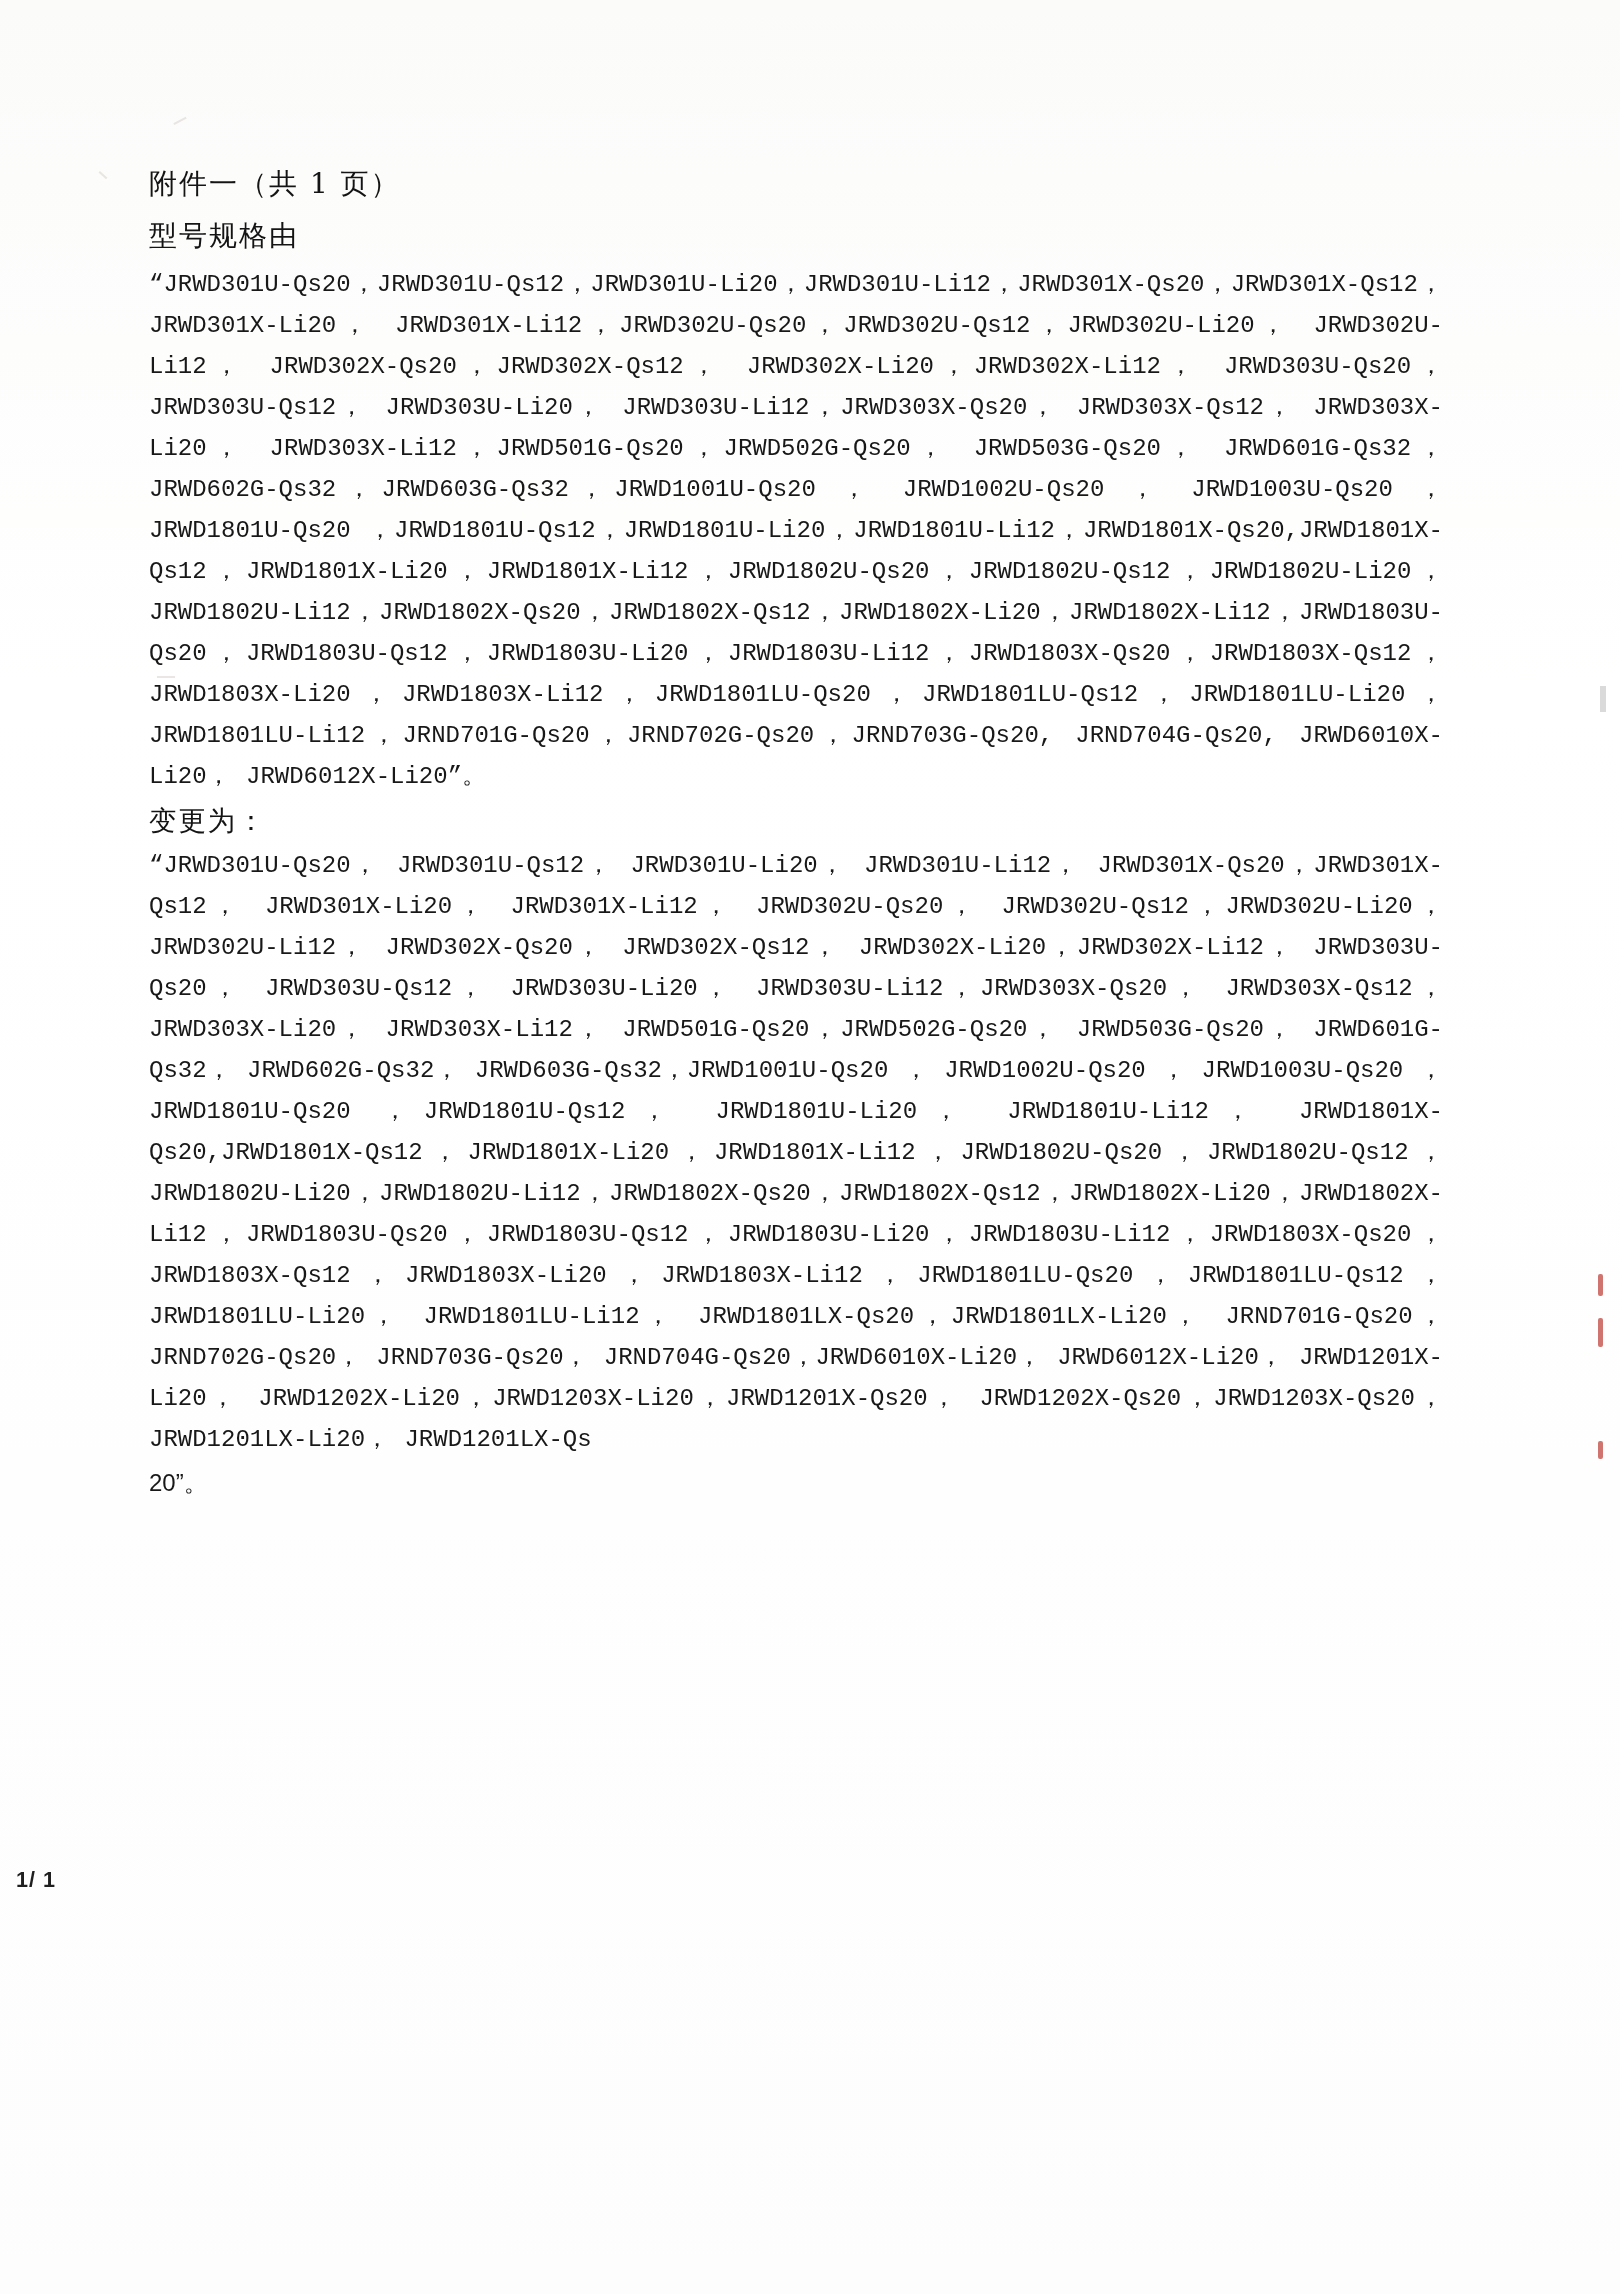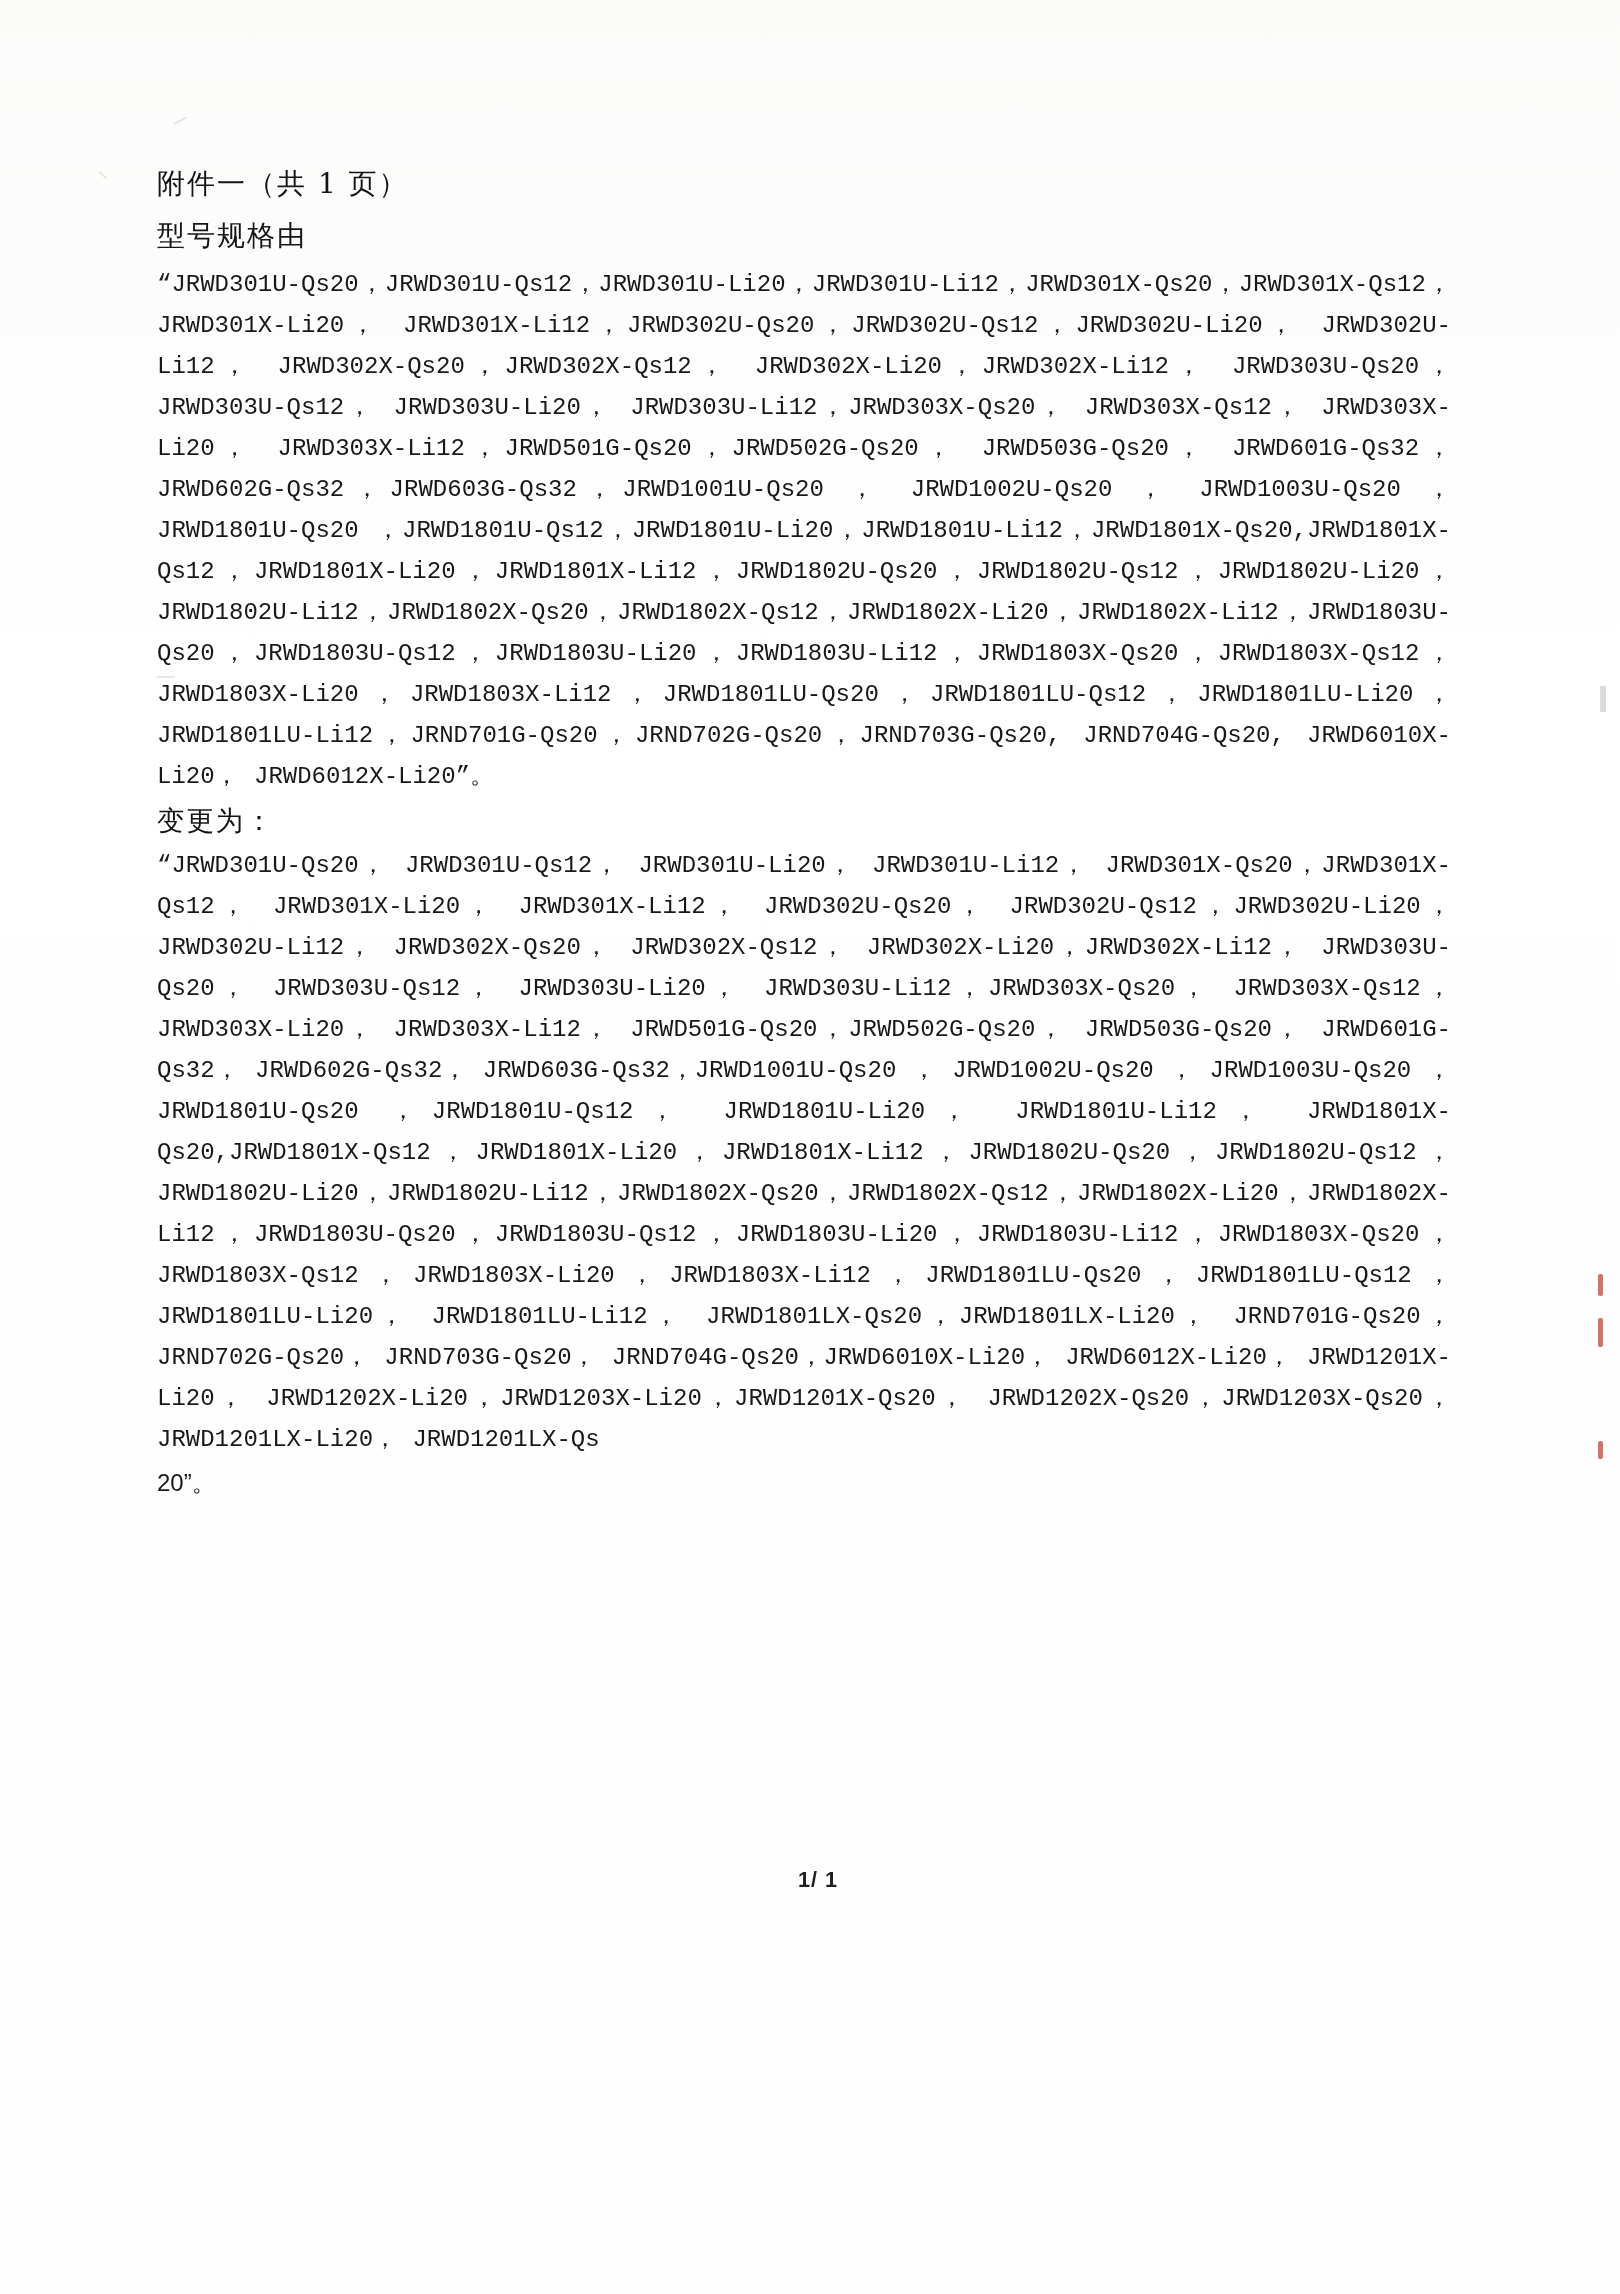--- a/index.html
+++ b/index.html
@@ -23,21 +23,21 @@
   
   .page::before {
     content: "";
     position: absolute;
     inset: 0;
     background: linear-gradient(180deg, #fbfbfa 0%, #ffffff 30%, #fdfdfd 100%);
     pointer-events: none;
   }
   .doc {
     position: absolute;
-    left: 157px;
+    left: 149px;
     top: 165px;
     width: 1294px;
   }
   .heading {
     font-family: "DejaVu Serif", serif;
     font-size: 28px;
     letter-spacing: 2px;
     color: #141414;
     margin-bottom: 13.7px;
     white-space: pre;
@@ -73,21 +73,20 @@
     font-family: "Liberation Sans", sans-serif;
     font-size: 24px;
     line-height: 41px;
     color: #181818;
   }
   .page-number {
     position: absolute;
     left: 16px;
     right: 0;
     top: 1867px;
-    text-align: center;
     font-family: "Liberation Sans", sans-serif;
     font-weight: bold;
     font-size: 21.6px;
     color: #1f1f1f;
     letter-spacing: 1px;
   }
   .watermark {
     position: absolute;
     left: 0;
     right: 0;

